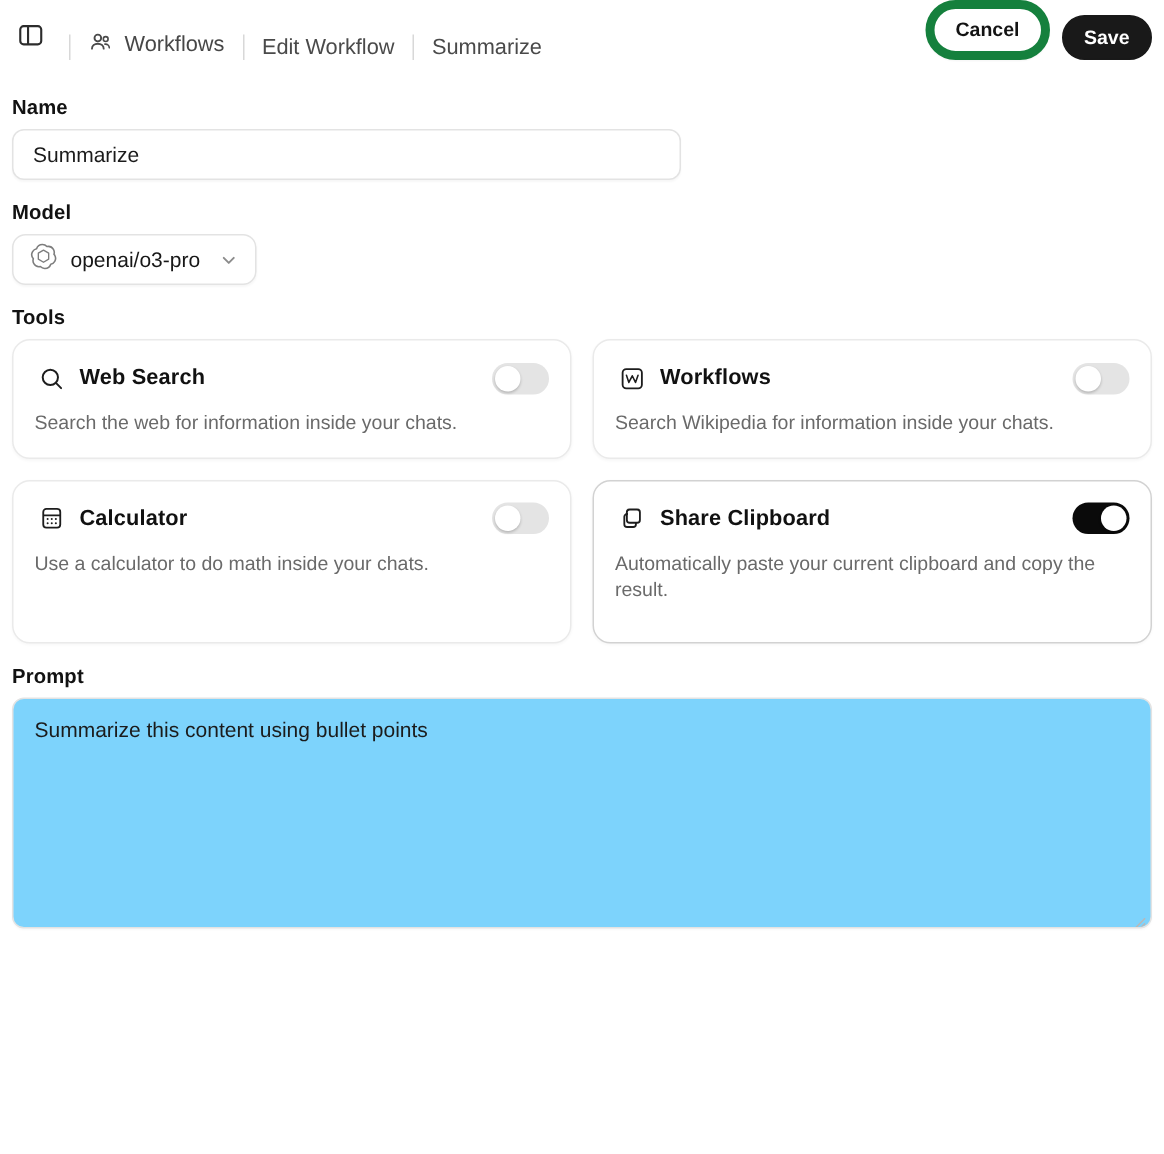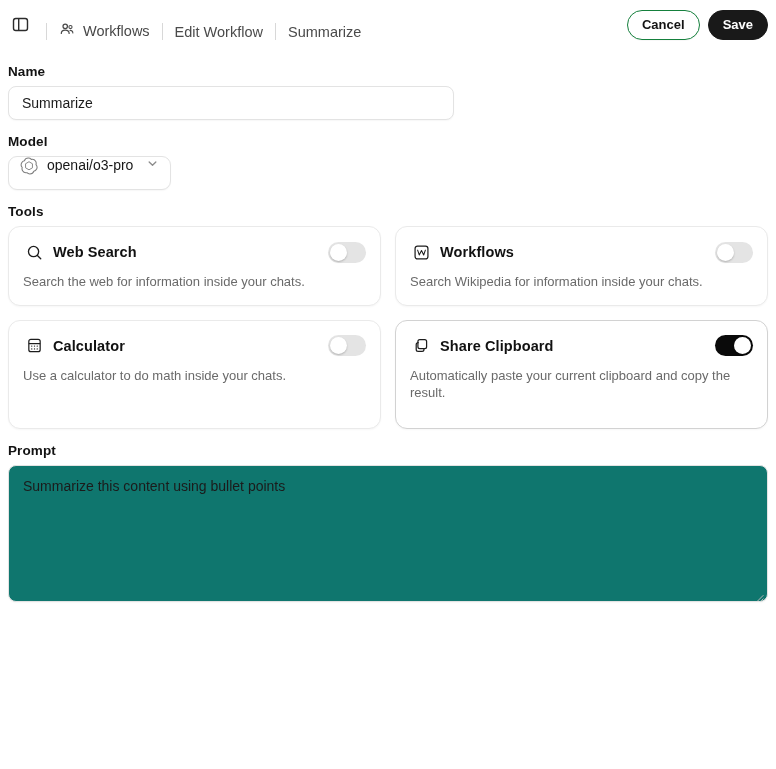--- a/index.html
+++ b/index.html
@@ -53,21 +53,21 @@
     font-weight: 600;
     border-radius: 999px;
     padding: 6px 14px;
     cursor: pointer;
     white-space: nowrap;
     line-height: 1.25;
   }
   .btn-cancel {
     background: #ffffff;
     color: #131313;
-    border: 1px solid #15803d;
+    border: 6px solid #15803d;
     box-shadow: 0 1px 1px rgba(0,0,0,.03);
   }
   .btn-save {
     background: #191919;
     color: #ffffff;
     border: 1px solid #191919;
     margin-left: 8px;
   }
 
   
@@ -92,21 +92,21 @@
     align-items: center;
     padding: 0 13px;
     font-size: 14px;
     color: #1b1b1b;
     box-shadow: 0 1px 1.5px rgba(0,0,0,.035);
     cursor: text;
   }
 
   .select-pill {
     display: inline-flex;
-    align-items: flex-start;
+    align-items: center;
     gap: 9px;
     height: 34px;
     border: 1px solid #e3e3e3;
     border-radius: 9px;
     background: #fff;
     padding: 0 11px 0 11px;
     box-shadow: 0 1px 1.5px rgba(0,0,0,.035);
     cursor: pointer;
   }
   .select-pill .model-name {
@@ -176,24 +176,24 @@
     border-radius: 50%;
     background: #ffffff;
     box-shadow: 0 1px 2px rgba(0,0,0,.22);
   }
   .toggle.on { background: #0a0a0a; }
   .toggle.on .knob { left: 19px; }
 
   
   .textarea-box {
     width: 760px;
-    height: 137px;
+    height: 154px;
     border: 1px solid #e3e3e3;
     border-radius: 8px;
-    background: #0f766e;
+    background: #7dd3fc;
     padding: 11px 14px;
     font-size: 14px;
     color: #1b1b1b;
     position: relative;
     box-shadow: 0 1px 1.5px rgba(0,0,0,.03);
     cursor: text;
     overflow: hidden;
     line-height: 1.4;
   }
   .resize-handle {

